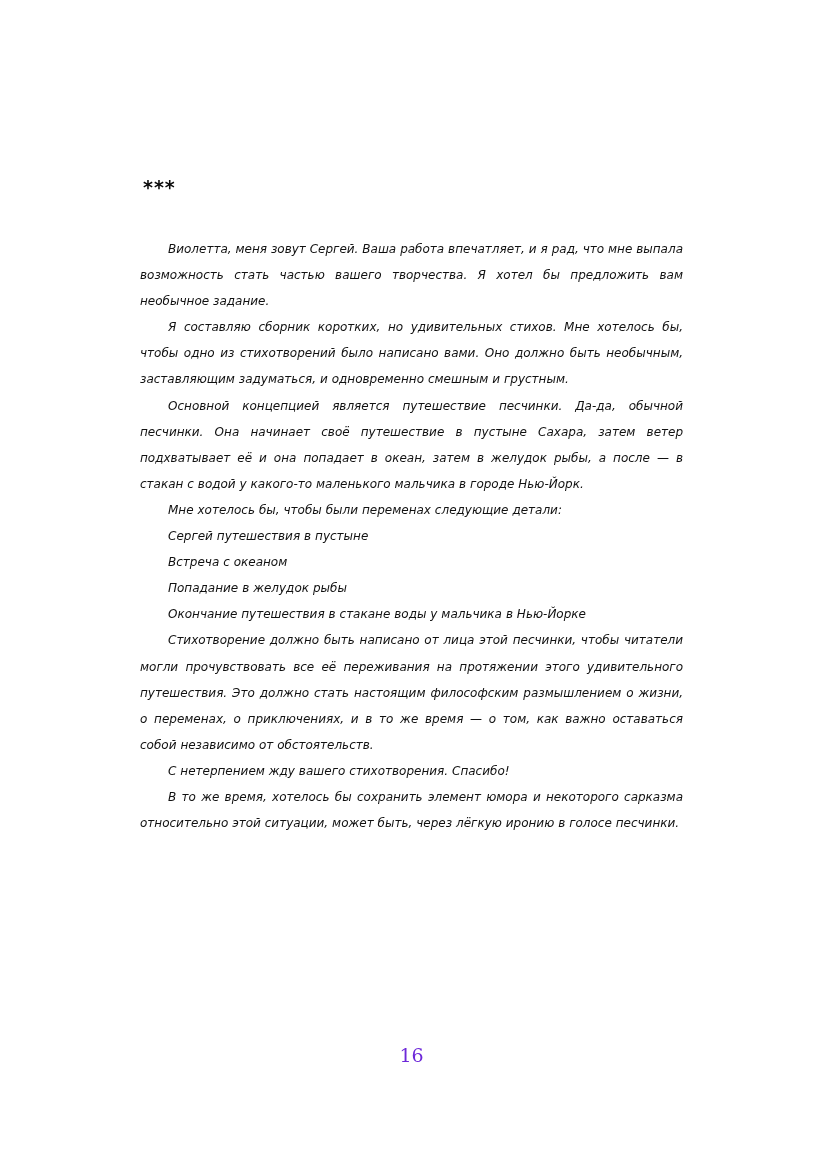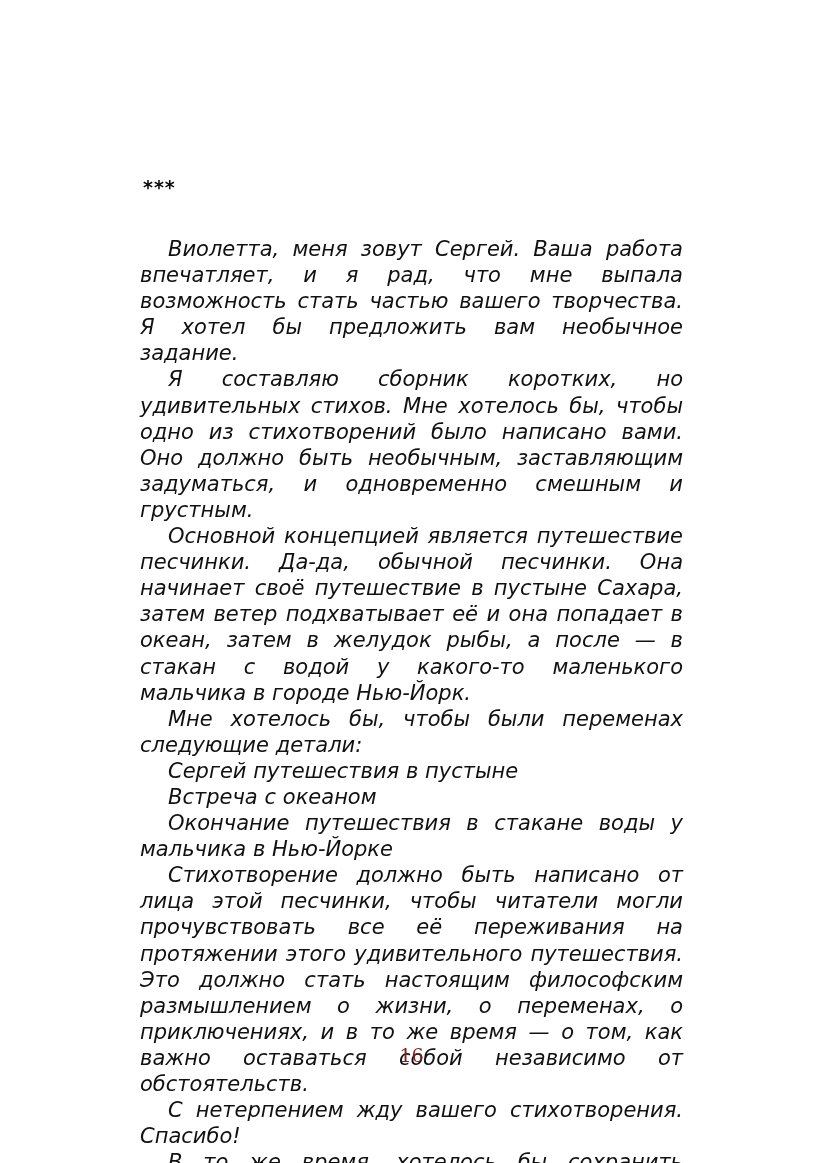--- a/index.html
+++ b/index.html
@@ -43,21 +43,21 @@
     color: #0a0a0a;
   }
 
   .body-block {
     margin-top: 38px;
   }
 
   p.para {
     margin: 0;
     font-style: italic;
-    font-size: 21px;
+    font-size: 12px;
     line-height: 26.1px;
     text-align: justify;
     text-justify: inter-word;
     text-indent: 28px;
     color: #111111;
     hyphens: manual;
     word-spacing: 0.1px;
   }
 
   
@@ -65,39 +65,40 @@
   .page-number {
     position: absolute;
     left: 0;
     right: 0;
     top: 1044px;
     text-align: center;
     font-family: "DejaVu Serif", serif;
     font-style: normal;
     font-size: 19px;
     line-height: 22px;
-    color: #7f1d1d;
+    color: #6d28d9;
   }
 </style>
 </head>
 <body>
 
 <div class="page">
 
   <div class="text-column">
 
     <div class="separator">***</div>
 
     <div class="body-block">
       <p class="para">Виолетта, меня зовут Сергей. Ваша работа впечатляет, и я рад, что мне выпала возможность стать частью вашего твор­чества. Я хотел бы предложить вам необычное задание.</p>
       <p class="para">Я составляю сборник коротких, но удивительных стихов. Мне хотелось бы, чтобы одно из стихотворений было написано вами. Оно должно быть необычным, заставляющим задуматься, и одновременно смешным и грустным.</p>
       <p class="para">Основной концепцией является путешествие песчинки. Да-да, обычной песчинки. Она начинает своё путешествие в пу­стыне Сахара, затем ветер подхватывает её и она попадает в океан, затем в желудок рыбы, а после — в стакан с водой у ка­кого-то маленького мальчика в городе Нью-Йорк.</p>
       <p class="para">Мне хотелось бы, чтобы были переменах следующие детали:</p>
       <p class="para">Сергей путешествия в пустыне</p>
       <p class="para">Встреча с океаном</p>
+      <p class="para">Попадание в желудок рыбы</p>
       <p class="para">Окончание путешествия в стакане воды у мальчика в Нью-Йорке</p>
       <p class="para">Стихотворение должно быть написано от лица этой пес­чинки, чтобы читатели могли прочувствовать все её пережива­ния на протяжении этого удивительного путешествия. Это должно стать настоящим философским размышлением о жизни, о переменах, о приключениях, и в то же время — о том, как важ­но оставаться собой независимо от обстоятельств.</p>
       <p class="para">С нетерпением жду вашего стихотворения. Спасибо!</p>
       <p class="para">В то же время, хотелось бы сохранить элемент юмора и некоторого сарказма относительно этой ситуации, может быть, через лёгкую иронию в голосе песчинки.</p>
     </div>
 
   </div>
 
   <div class="page-number">16</div>
 

